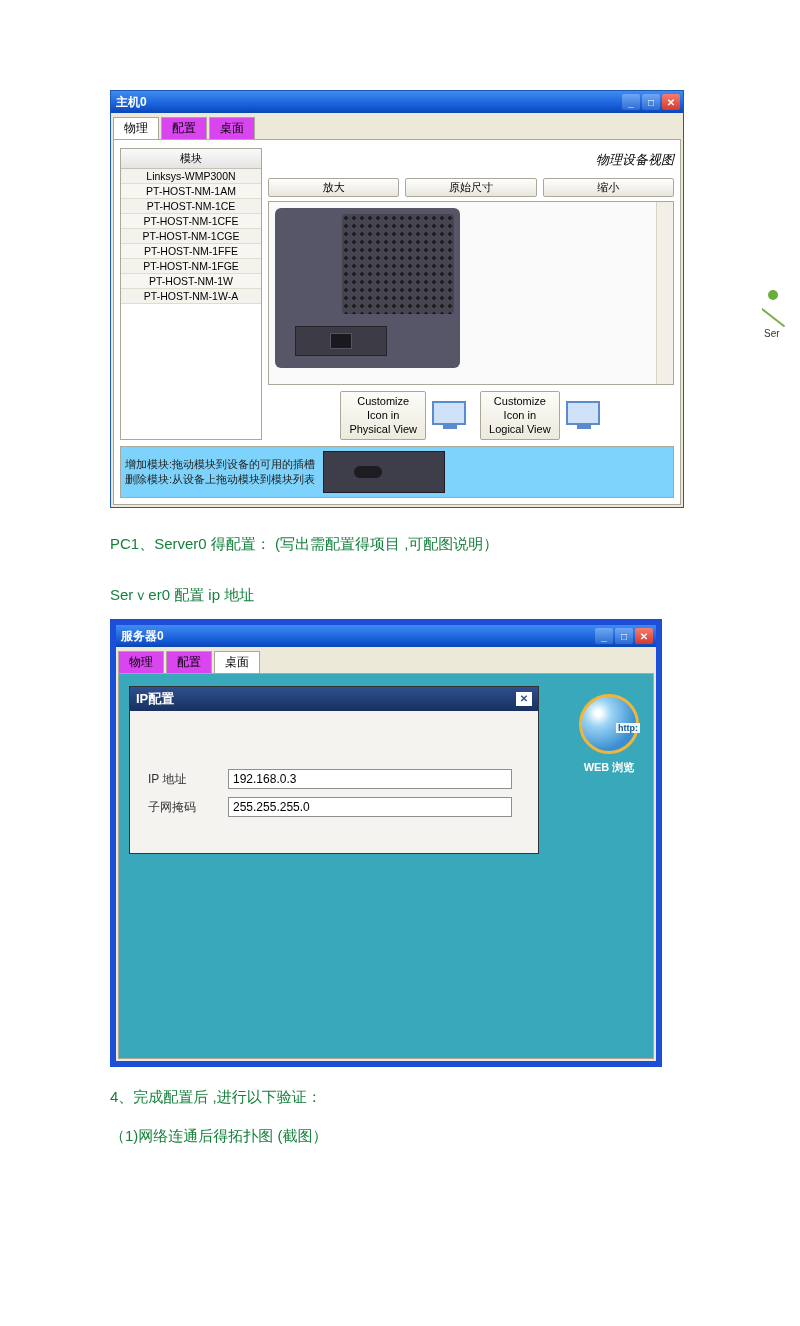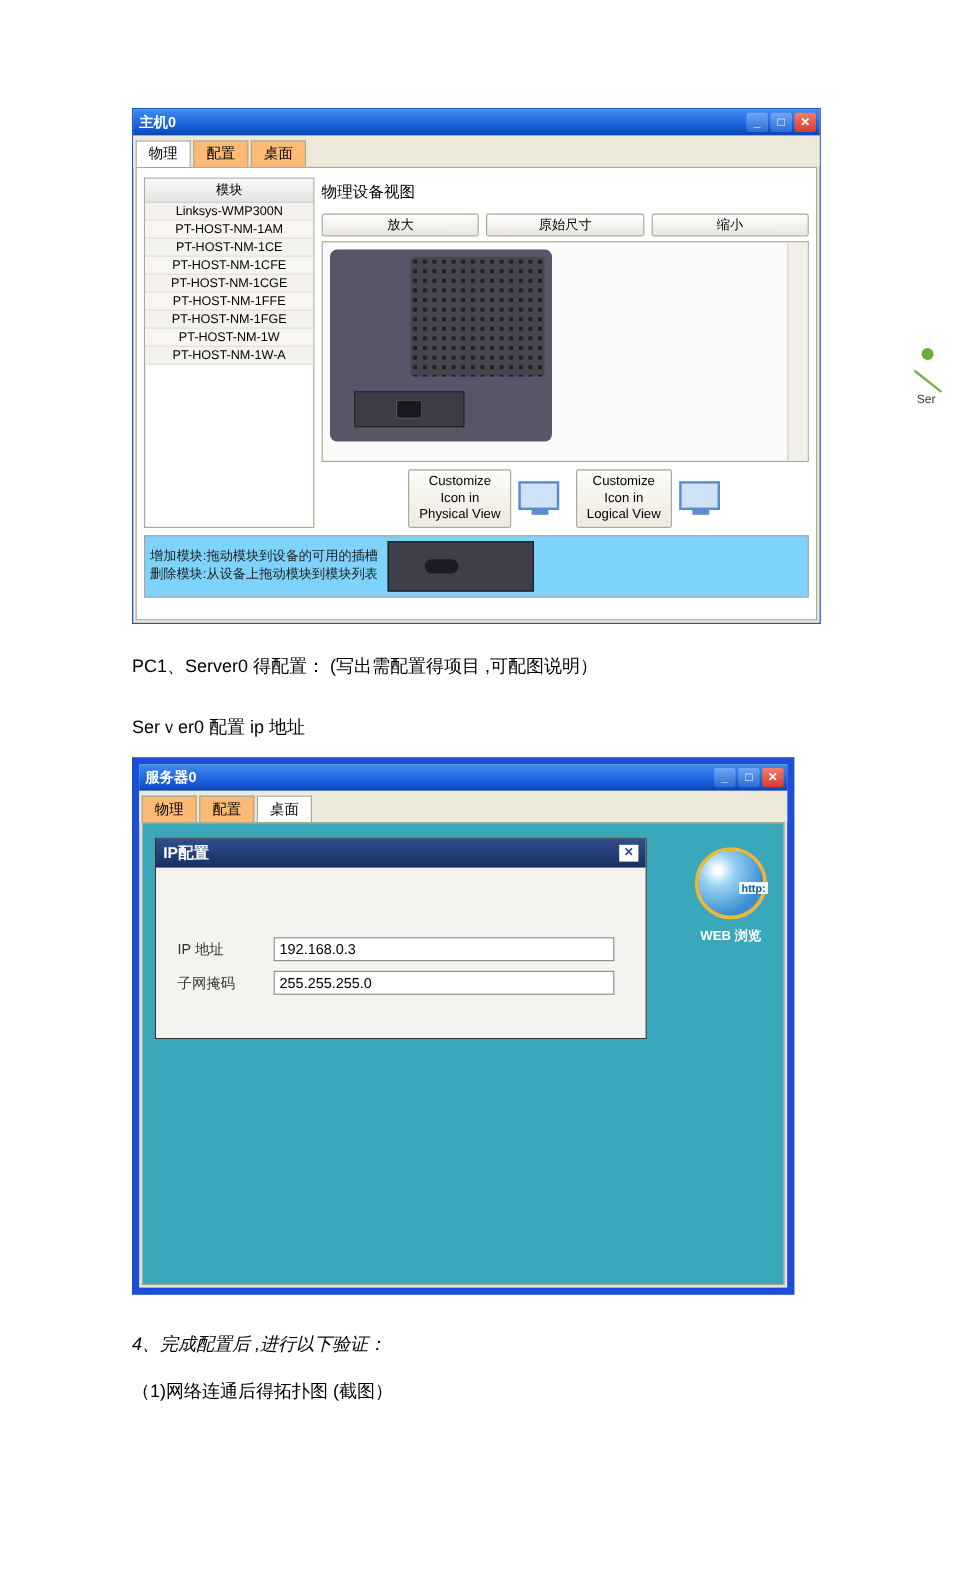--- a/index.html
+++ b/index.html
@@ -43,32 +43,32 @@
   }
   .tbtn.close { background: linear-gradient(to bottom,#f57d6f,#d43a2d); }
   .tabbar {
     display: flex;
     padding: 4px 21px 0 2px;
     background: #ece9d8;
   }
   .tab {
     padding: 2px 10px;
     font-size: 12px;
-    background: #fdba74;
+    background: #d946ef;
     border: 1px solid #aca899;
     border-bottom: none;
     margin-right: 2px;
   }
   .tab.active { background: #fff; }
   .win1-body {
     background: #fff;
     border: 1px solid #aca899;
     margin: 0 2px 2px 2px;
     display: flex;
-    padding: 8px 6px 18px 6px;
+    padding: 8px 6px 6px 6px;
     flex-direction: column;
     gap: 6px;
   }
   .content-row { display: flex; gap: 6px; }
   .leftcol {
     width: 140px;
     border: 1px solid #aca899;
     background: #fff;
     display: flex;
     flex-direction: column;
@@ -89,23 +89,24 @@
   }
   .mod:nth-child(odd){background:#f8f6f0;}
   .pad { flex: 1; }
   .rightcol {
     flex: 1;
     display: flex;
     flex-direction: column;
     gap: 4px;
   }
   .pv-title {
-    text-align: left;
+    text-align: right;
     font-size: 13px;
     padding: 3px 0 5px;
+    font-style: italic;
   }
   .zoom-row {
     display: flex;
     gap: 6px;
   }
   .zbtn {
     flex: 1;
     border: 1px solid #aca899;
     border-radius: 2px;
     text-align: center;
@@ -196,21 +197,21 @@
     content: '';
     position: absolute;
     left: 30px; top: 14px;
     width: 28px; height: 12px;
     background: #1d1c22;
     border-radius: 6px;
   }
   
   .doc-text {
     font-size: 15px;
-    color: #000000;
+    color: #15803d;
     line-height: 1.9;
     margin: 22px 0 10px;
   }
   
   .win2 {
     border: 6px solid #1d4ed8;
     background: #ece9d8;
     width: 540px;
     position: relative;
   }
@@ -438,16 +439,16 @@
           </div>
         </div>
         <div class="web-icon">
           <div class="globe"></div>
           <div>WEB 浏览</div>
         </div>
       </div>
     </div>
   </div>
 
-  <div class="doc-text" style="margin-top:28px;font-style:italic;">4、完成配置后 ,进行以下验证：</div>
+  <div class="doc-text" style="margin-top:16px;">4、完成配置后 ,进行以下验证：</div>
   <div class="doc-text" style="margin-top:4px;">（1)网络连通后得拓扑图  (截图）</div>
 
 </div>
 
 </body></html>

